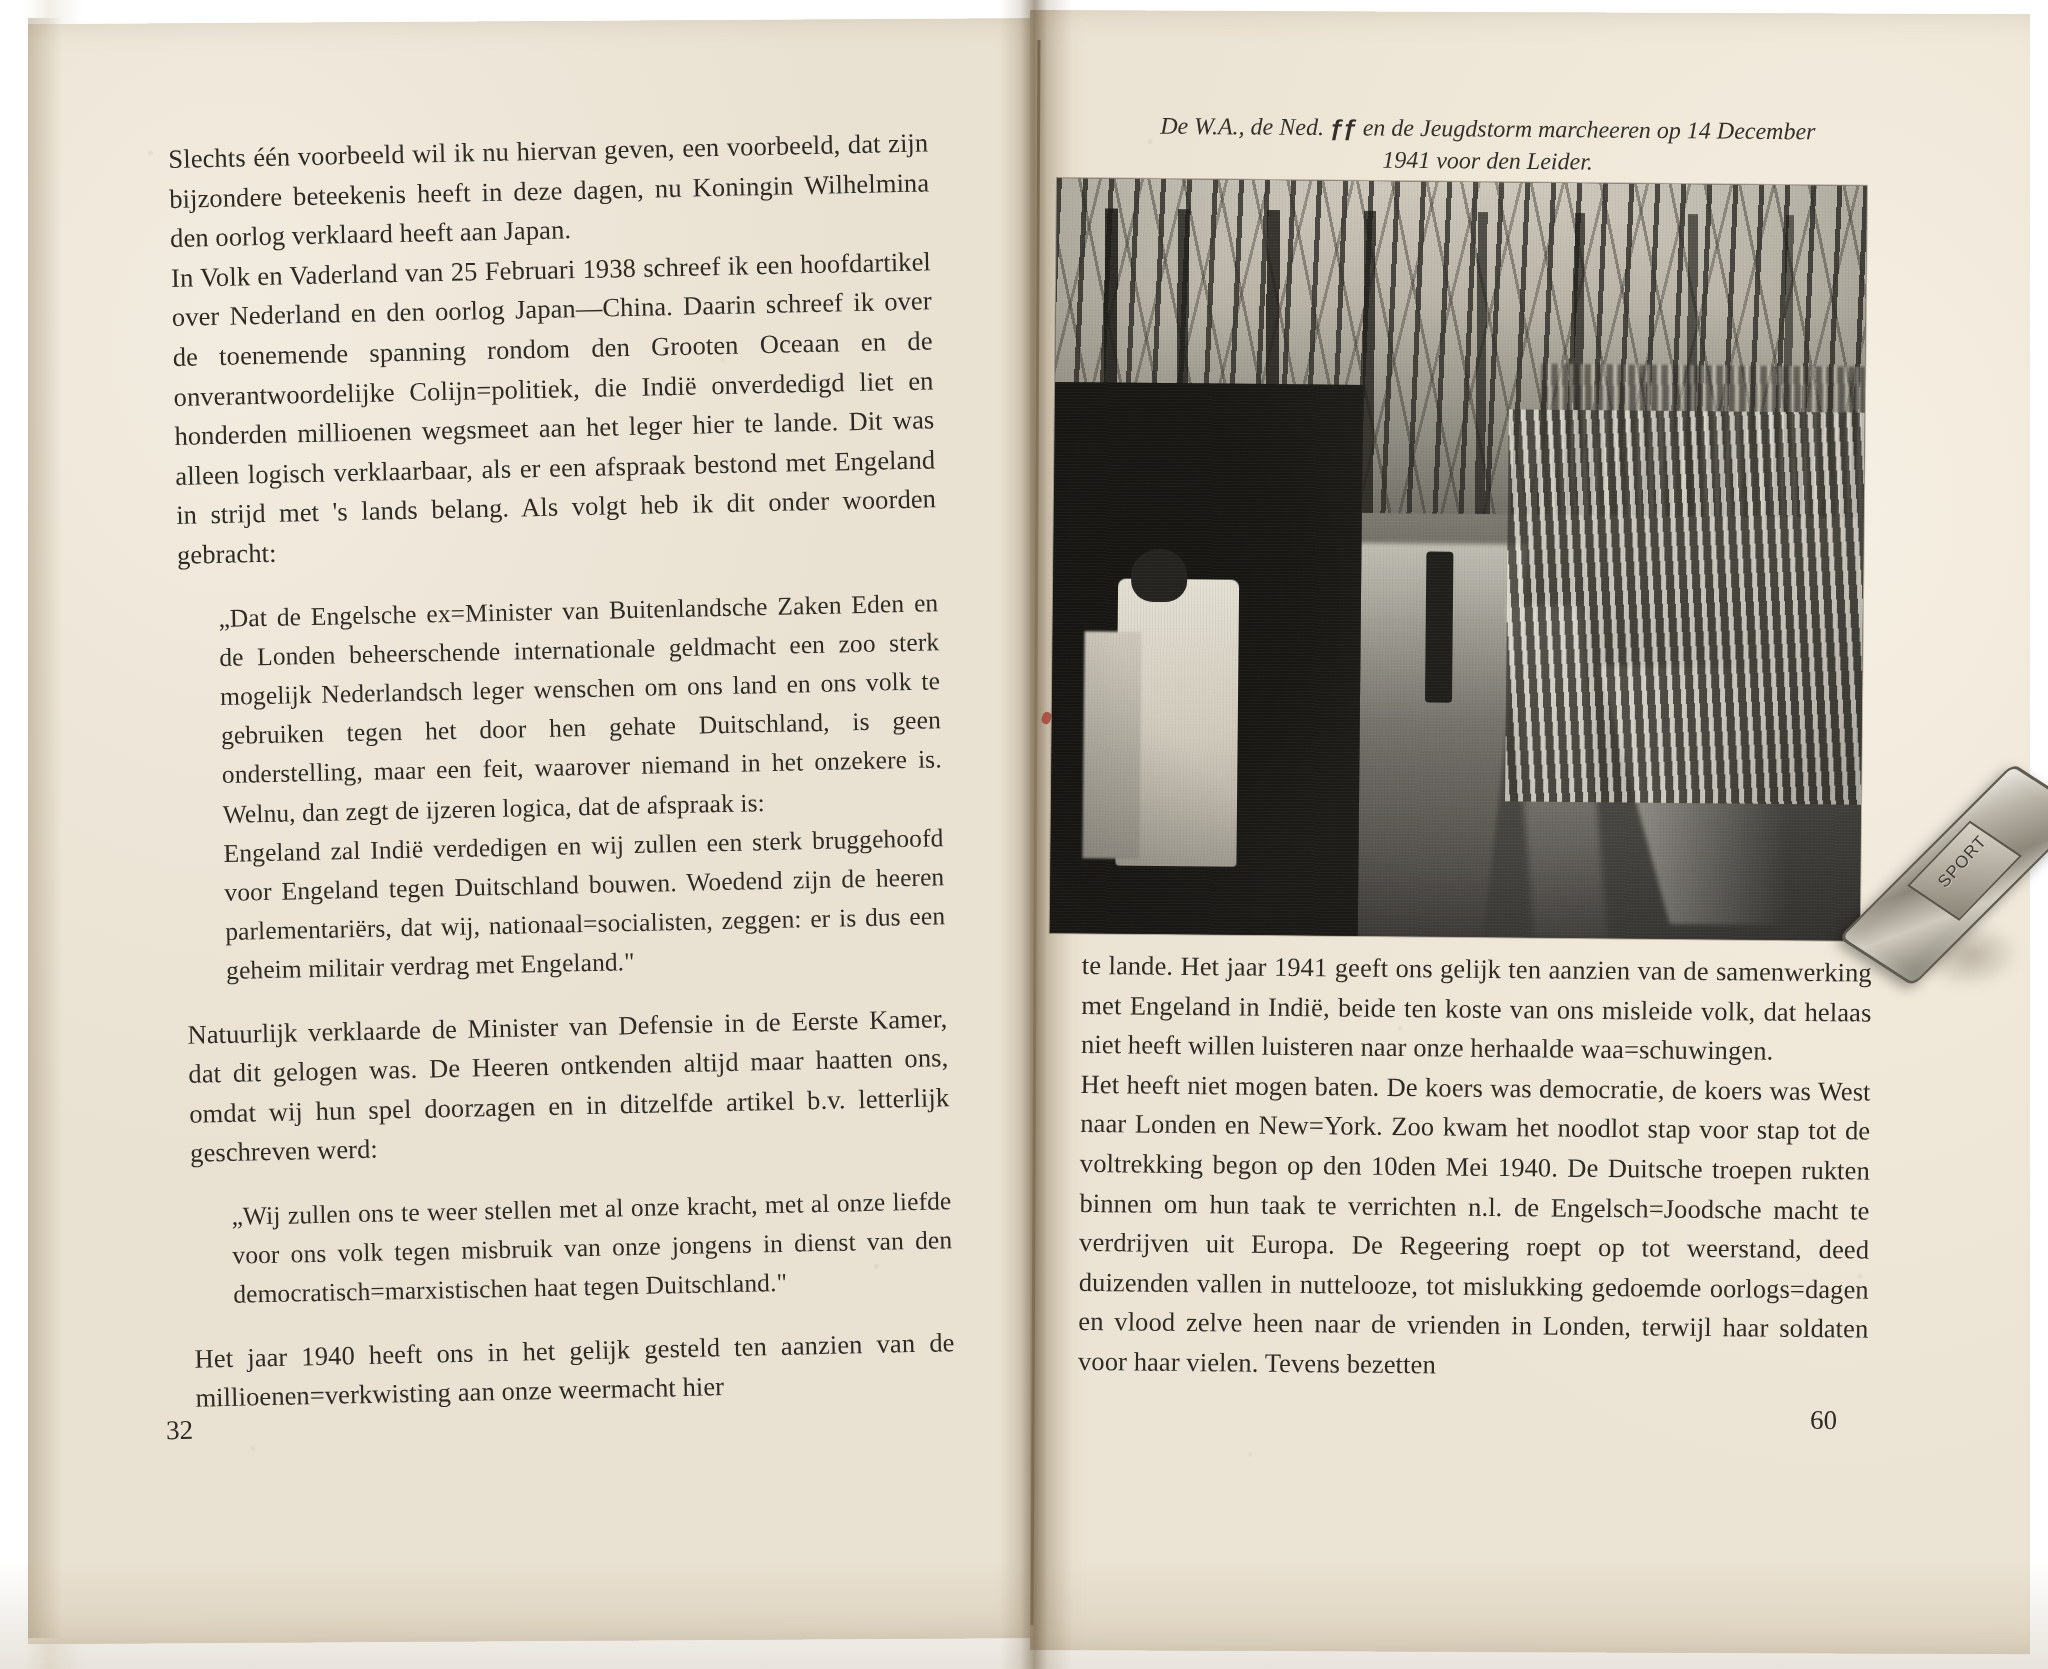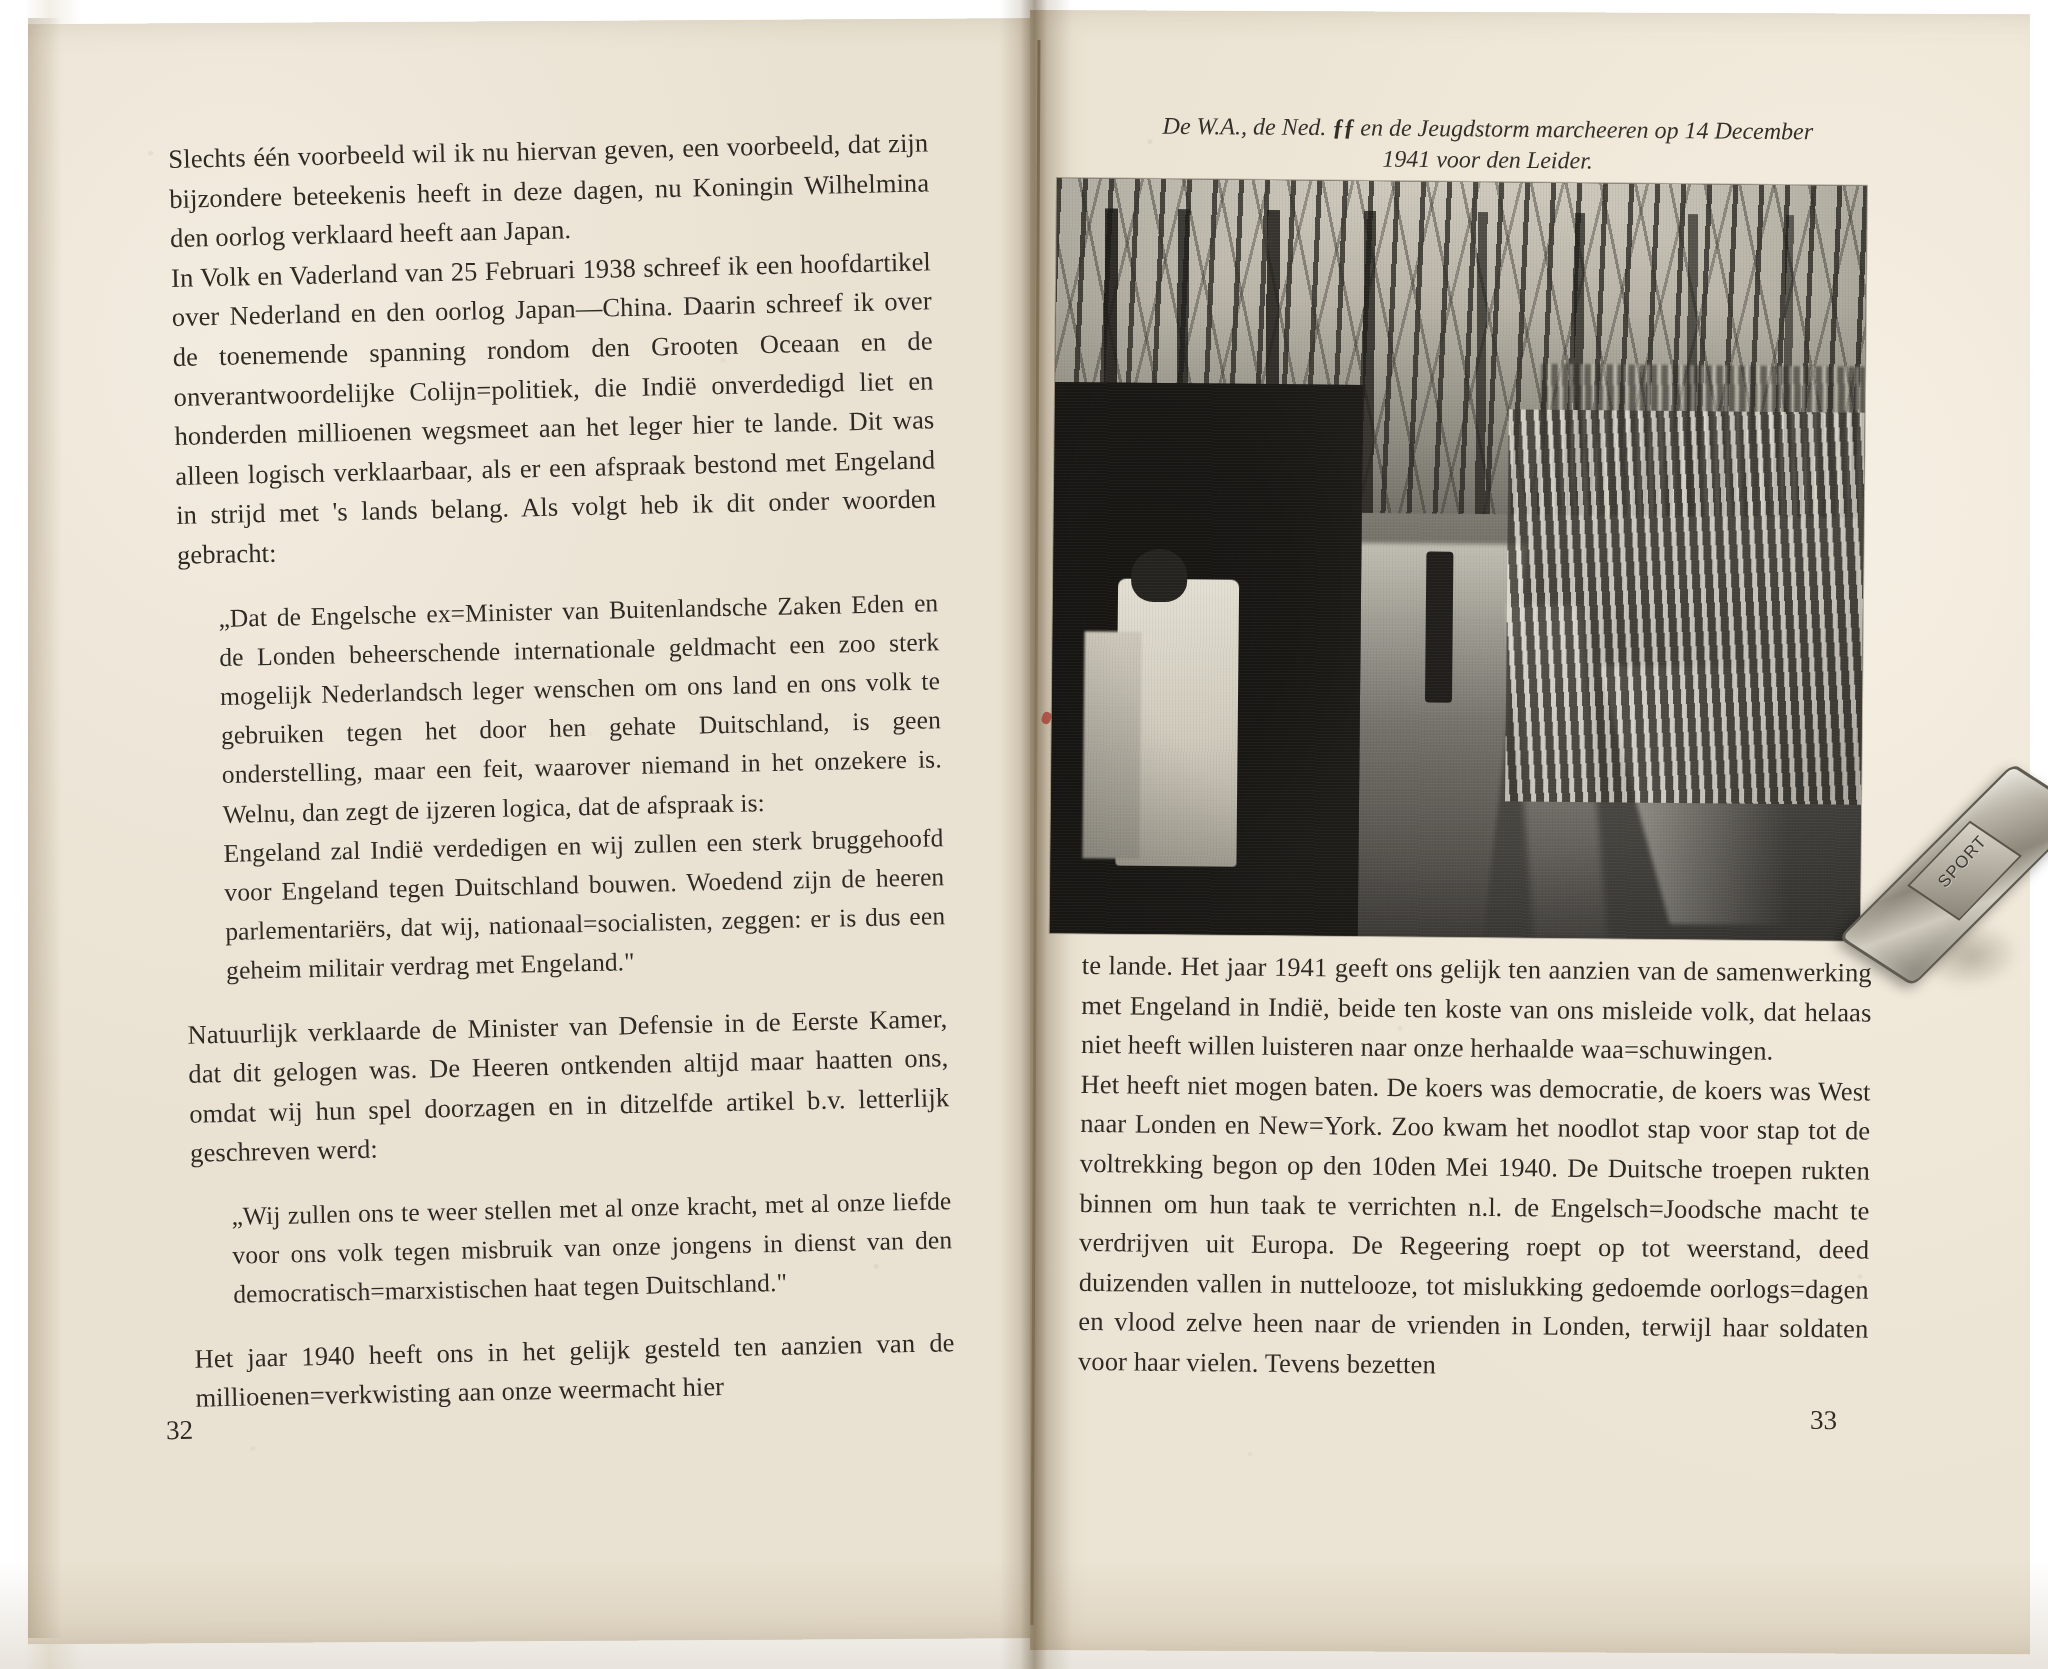--- a/index.html
+++ b/index.html
@@ -163,20 +163,21 @@
     line-height: 31px;
     text-align: center;
     color: #33302a;
     transform: rotate(0.5deg);
     transform-origin: left top;
   }
   .ss-rune {
     font-style: normal;
     font-weight: 700;
     letter-spacing: -1px;
+    font-family: Liberation Mono, monospace;
   }
 
   
   #photo-frame {
     position: absolute;
     left: 1057px; top: 178px;
     width: 810px; height: 755px;
     transform: rotate(0.55deg);
     transform-origin: left top;
     box-shadow: 0 0 0 1px rgba(60,50,35,0.35);
@@ -404,21 +405,21 @@
         <div class="ph-vignette"></div>
         <div class="ph-grain"></div>
       </div>
     </div>
 
     <div class="col body-text" id="right-col">
       <p>te lande. Het jaar 1941 geeft ons gelijk ten aanzien van de samenwerking met Engeland in Indië, beide ten koste van ons misleide volk, dat helaas niet heeft willen luisteren naar onze herhaalde waa=schuwingen.</p>
       <p>Het heeft niet mogen baten. De koers was democratie, de koers was West naar Londen en New=York. Zoo kwam het noodlot stap voor stap tot de voltrekking begon op den 10den Mei 1940. De Duitsche troepen rukten binnen om hun taak te verrichten n.l. de Engelsch=Joodsche macht te verdrijven uit Europa. De Regeering roept op tot weerstand, deed duizenden vallen in nuttelooze, tot mislukking gedoemde oorlogs=dagen en vlood zelve heen naar de vrienden in Londen, terwijl haar soldaten voor haar vielen. Tevens bezetten</p>
     </div>
 
-    <div class="folio" id="folio-right">33</div>
+    <div class="folio" id="folio-right">60</div>
 
     <div id="badge">
       <div class="badge-shadow"></div>
       <div class="badge-body"></div>
       <div class="badge-inner"></div>
       <div class="badge-text">SPORT</div>
     </div>
   </div>
 </div>
 

